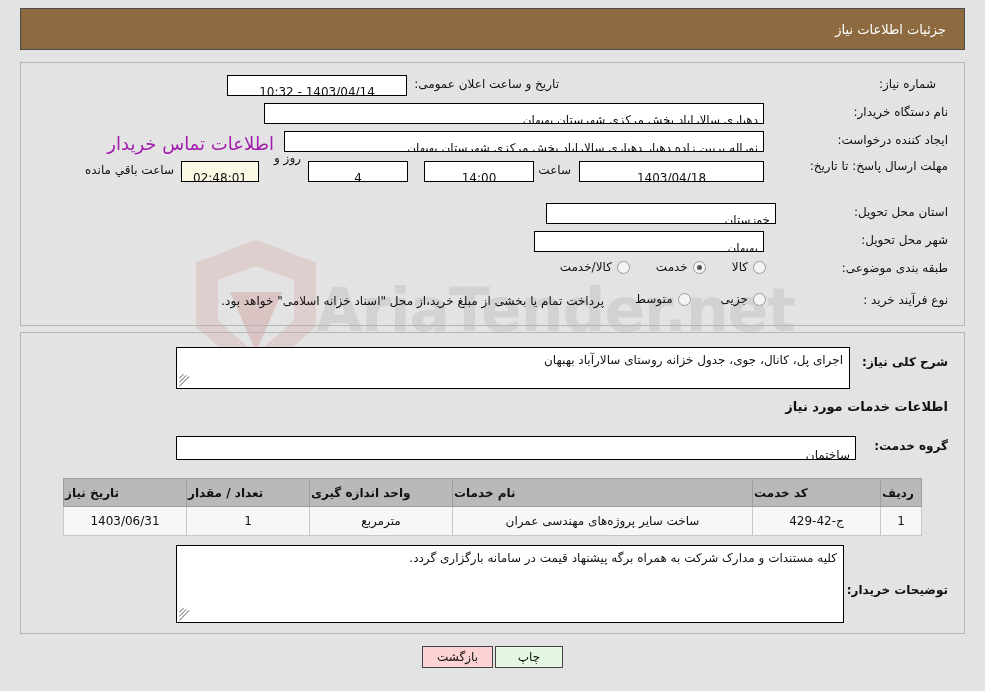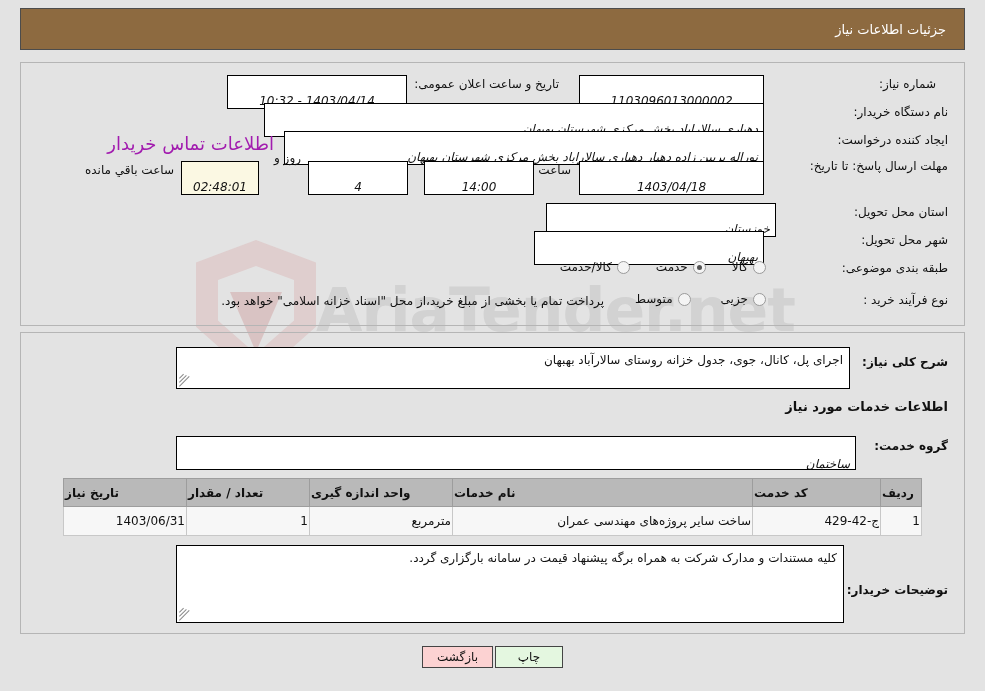--- a/index.html
+++ b/index.html
@@ -117,25 +117,24 @@
   }
   .lbl.wrap { white-space: normal; text-align: left; }
 
   .fld {
     background: #ffffff;
     border: 1px solid #000000;
     box-sizing: border-box;
     height: 21px;
     line-height: 19px;
     font-size: 12px;
-    padding: 16px 5px;
+    padding: 7px 5px;
     color: #111;
     overflow: hidden;
     white-space: nowrap;
-    font-style: italic;
   }
   .fld.center { text-align: center; }
   .fld.right  { text-align: right; }
   .fld.timer  { background: #fbf8e3; text-align: center; }
 
   .plain {
     font-size: 12px;
     color: #111;
     white-space: nowrap;
   }
@@ -232,21 +231,21 @@
     height: 25px;
     font-weight: bold;
     color: #111;
     text-align: left;
     font-size: 12px;
   }
   table.grid td {
     background: #f7f7f7;
     border: 1px solid #c8c8c8;
     height: 26px;
-    text-align: right;
+    text-align: center;
     color: #111;
     font-size: 12px;
   }
 
   
   .btn-bar {
     position: absolute;
     left: 0; right: 0;
     top: 646px;
     display: flex;
@@ -282,21 +281,20 @@
 
 <div class="title-bar">
   <span class="t">جزئیات اطلاعات نیاز</span>
 </div>
 
 <div class="panel" id="panel-top">
 
   <div class="row" style="top:14px; right:28px; width:180px;">
     <span class="lbl">شماره نیاز:</span>
   </div>
-  <div class="fld center" style="position:absolute; top:12px; right:200px; width:185px;">1103096013000002</div>
 
   <div class="row" style="top:14px; right:405px;">
     <span class="lbl">تاریخ و ساعت اعلان عمومی:</span>
   </div>
   <div class="fld center" style="position:absolute; top:12px; right:557px; width:180px;">1403/04/14 - 10:32</div>
 
   <div class="row" style="top:42px; right:16px;">
     <span class="lbl">نام دستگاه خریدار:</span>
   </div>
   <div class="fld right" style="position:absolute; top:40px; right:200px; width:500px;">دهیاری سالاراباد بخش مرکزی شهرستان بهبهان</div>

